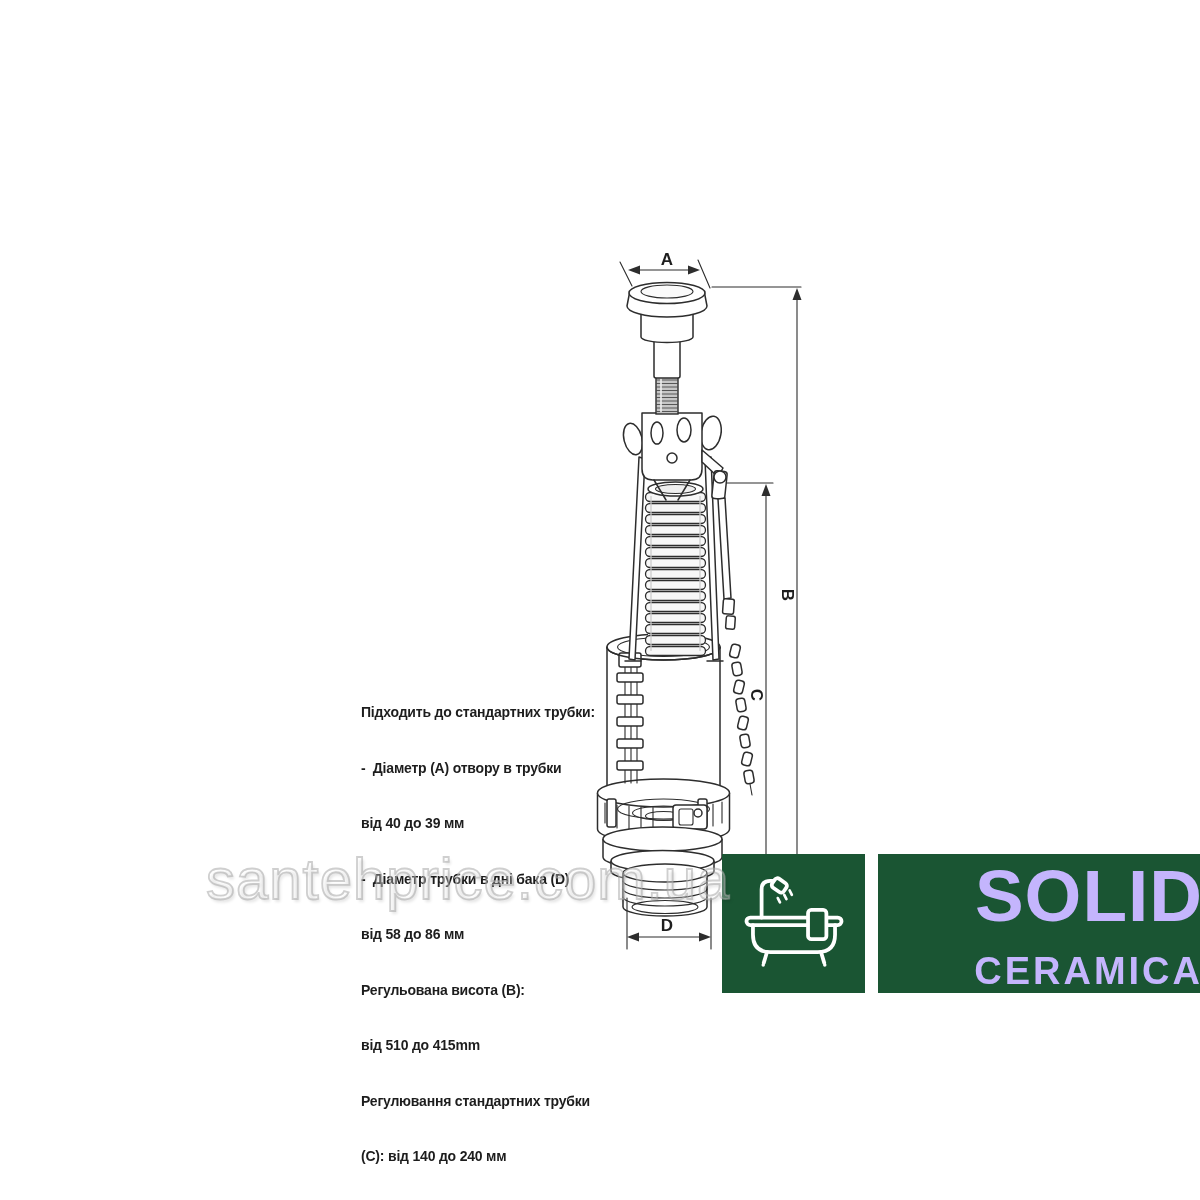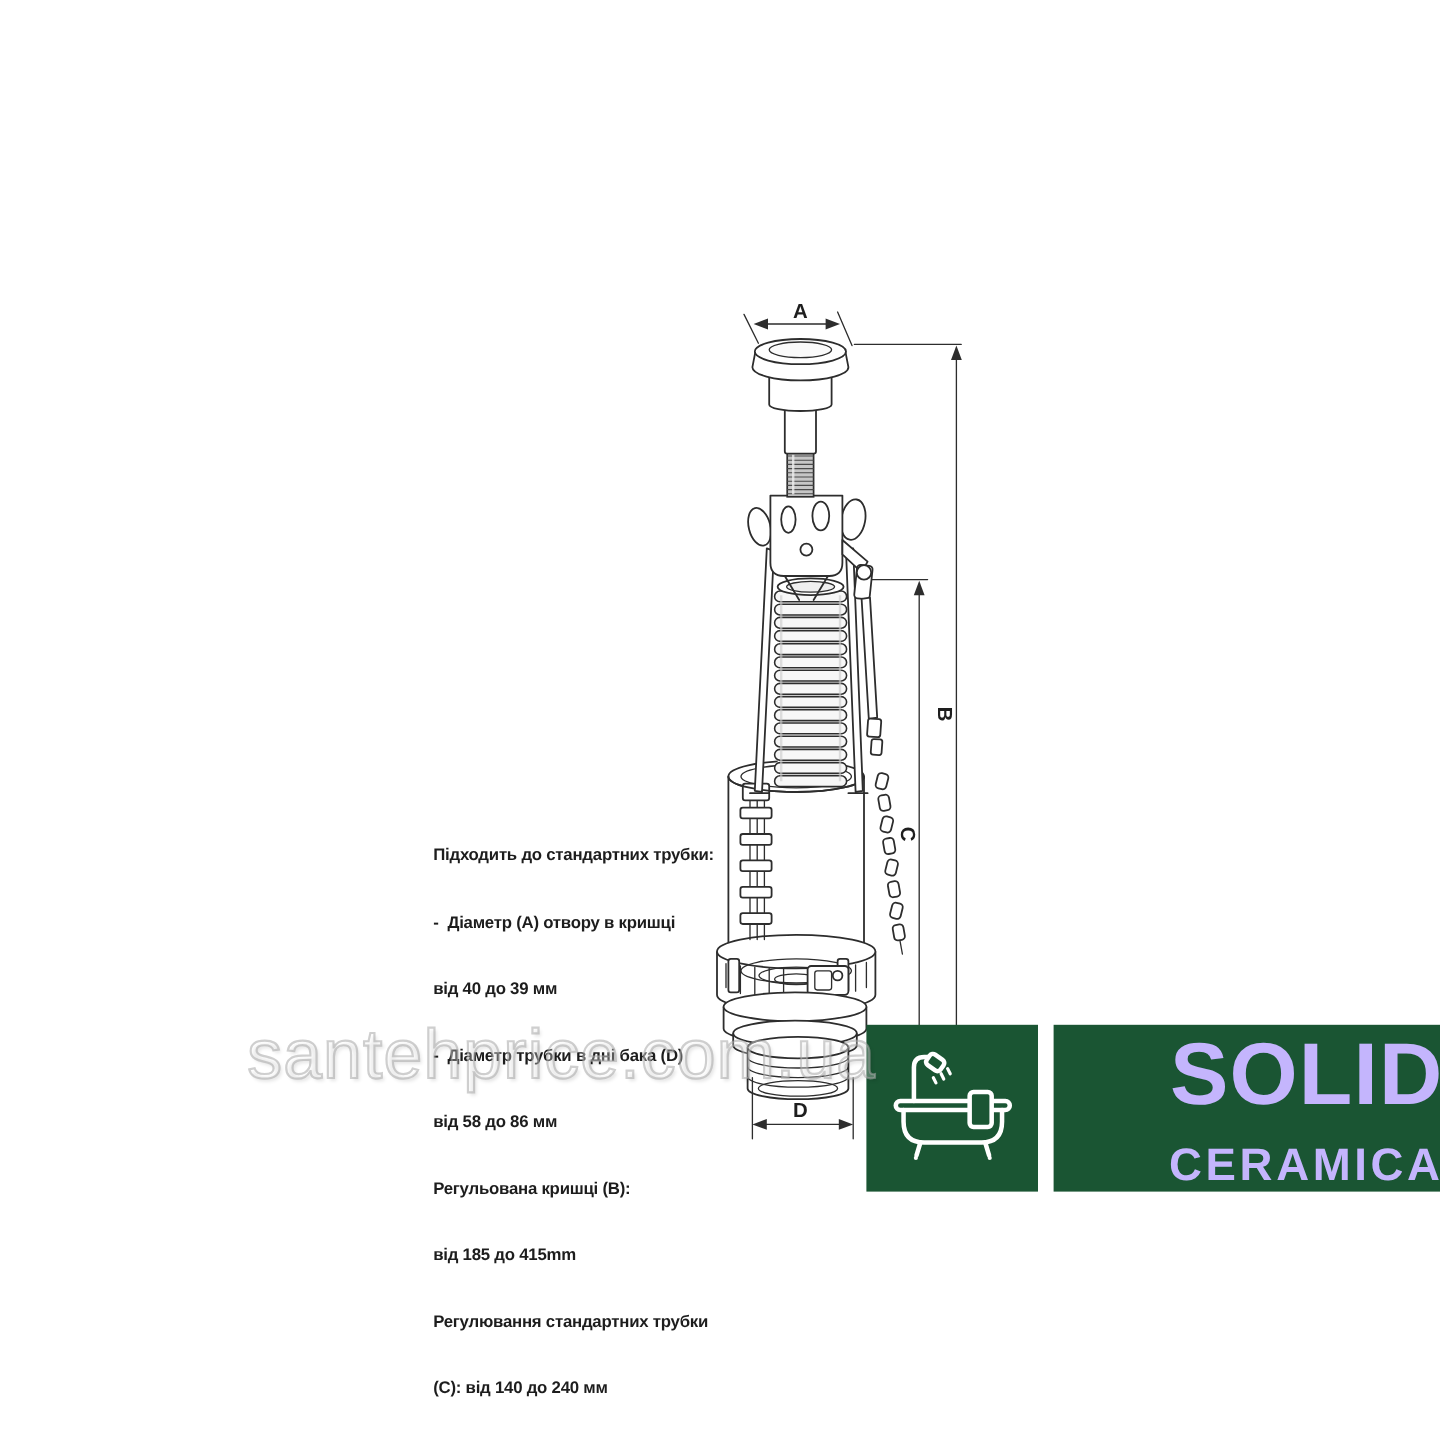--- a/index.html
+++ b/index.html
@@ -175,26 +175,26 @@
       <path class="th" d="M72 655 V706 M156 655 V706"></path>
       <path class="th" d="M80 694 H148"></path>
       <polygon class="arr" points="72,694 84,689.5 84,698.5"></polygon>
       <polygon class="arr" points="156,694 144,689.5 144,698.5"></polygon>
       <text class="dimtxt" x="112" y="688" text-anchor="middle">D</text>
     </g>
   </svg>
 
   <div class="specs">
     <div class="spec-line">Підходить до стандартних трубки:</div>
-    <div class="spec-line">-  Діаметр (A) отвору в кришці</div>
+    <div class="spec-line">-  Діаметр (A) отвору в трубки</div>
     <div class="spec-line">від 40 до 39 мм</div>
     <div class="spec-line">-  Діаметр трубки в дні бака (D)</div>
     <div class="spec-line">від 58 до 86 мм</div>
-    <div class="spec-line">Регульована кришці (B):</div>
-    <div class="spec-line">від 185 до 415mm</div>
+    <div class="spec-line">Регульована висота (B):</div>
+    <div class="spec-line">від 510 до 415mm</div>
     <div class="spec-line">Регулювання стандартних трубки</div>
     <div class="spec-line">(C): від 140 до 240 мм</div>
   </div>
 
   <div class="logo-icon-block">
     <svg width="108" height="108" viewBox="0 0 100 100" xmlns="http://www.w3.org/2000/svg" fill="none" stroke="#ffffff" stroke-width="3.5" stroke-linecap="round" stroke-linejoin="round">
       <path d="M20 44 V18 Q20 10 28 10 H31"></path>
       <rect x="30" y="9" width="13" height="10" rx="3" transform="rotate(35 36 14)"></rect>
       <path d="M35 26 l2 4 M41 23 l2 4 M46 19 l2 4" stroke-width="2.5"></path>
       <rect x="6" y="44" width="88" height="7" rx="3.5"></rect>

